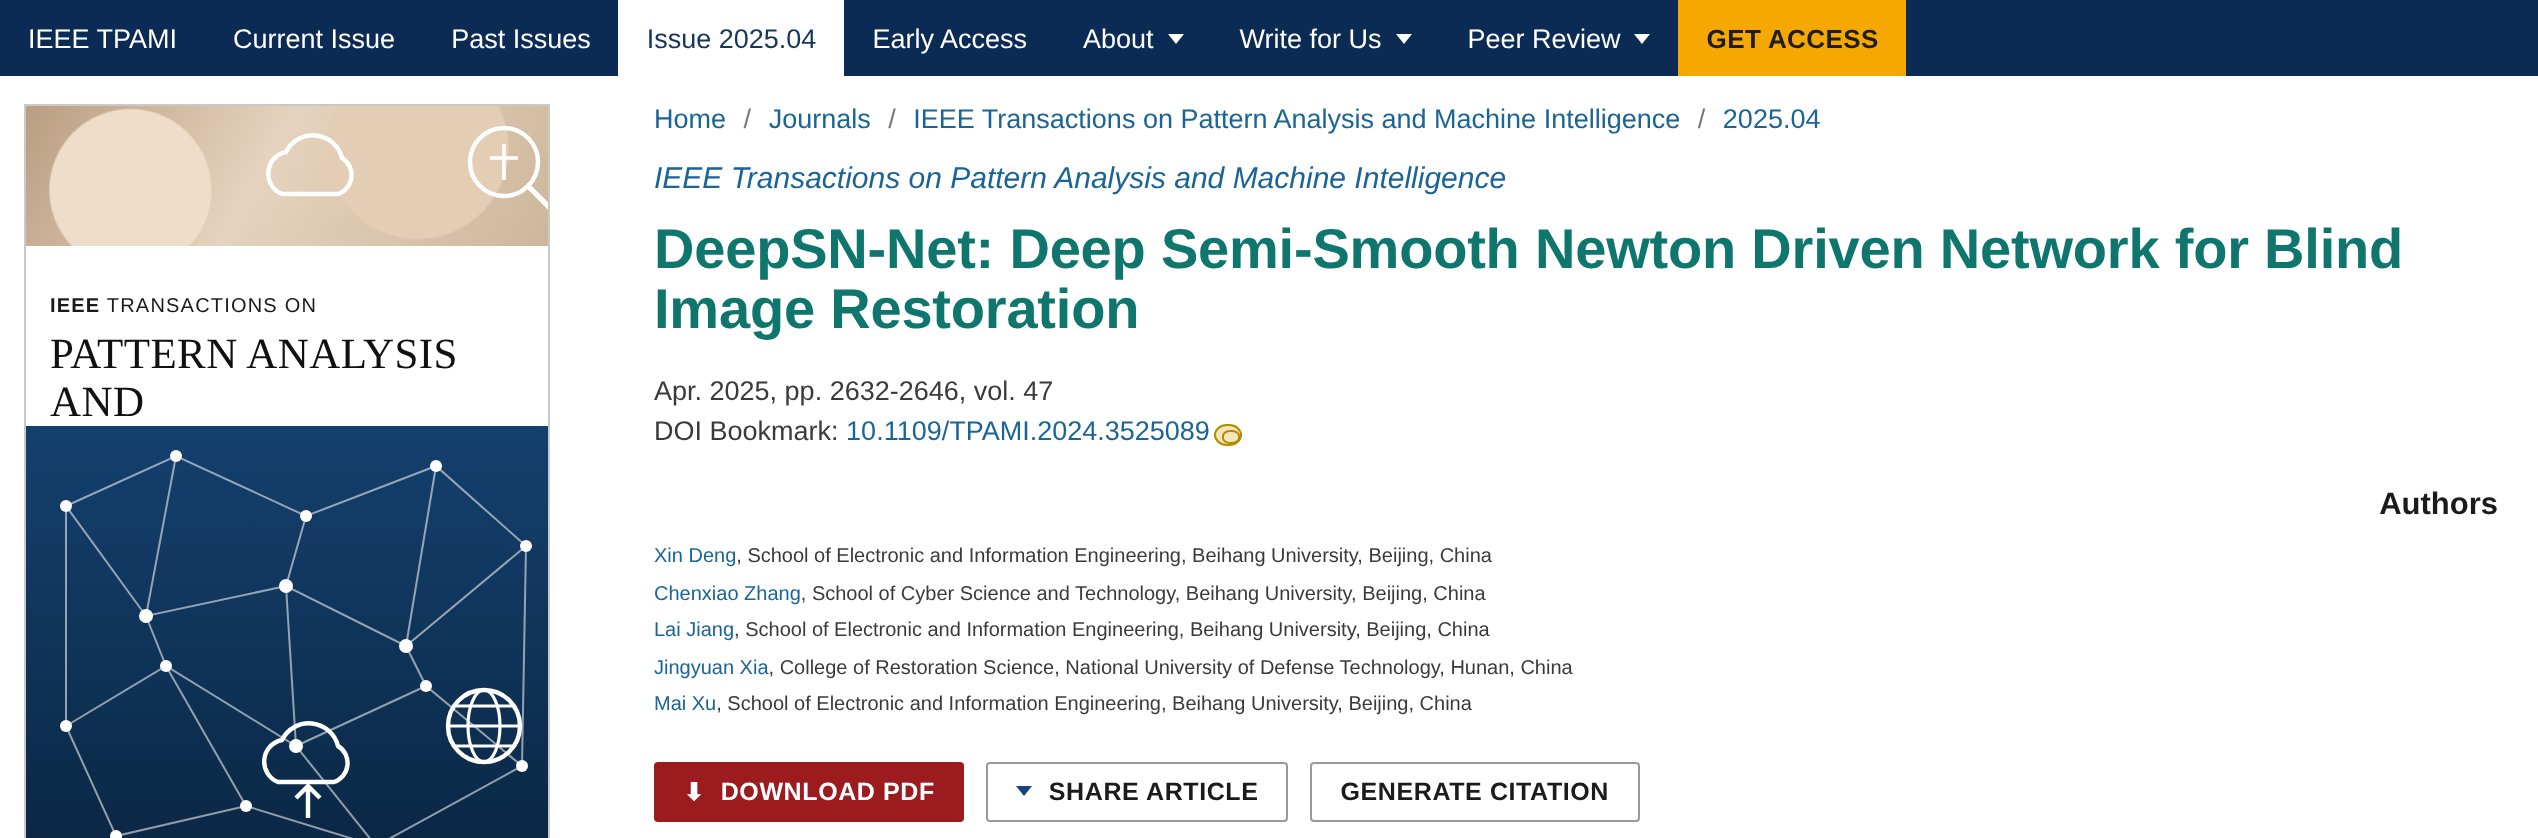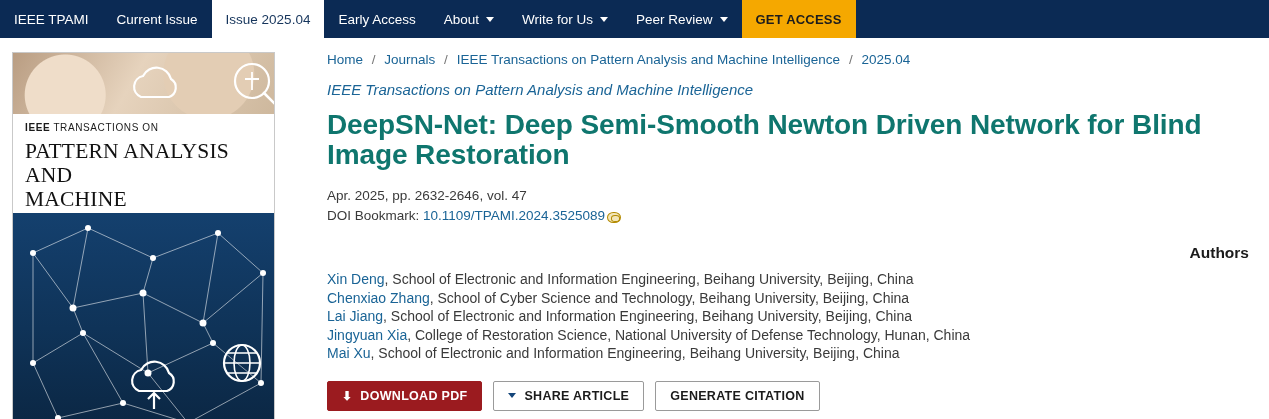--- a/index.html
+++ b/index.html
@@ -73,21 +73,21 @@
     position: absolute;
     top: 0; left: 0; right: 0;
     height: 70px;
     background:
       radial-gradient(circle at 20% 60%, #efddc9 0 40px, transparent 41px),
       radial-gradient(circle at 75% 30%, #e3cdb4 0 45px, transparent 46px),
       linear-gradient(120deg, #b99d82 0%, #e6d3bd 45%, #cdb79c 100%);
   }
   .cover-title {
     position: absolute;
-    top: 61px; left: 0; right: 0;
+    top: 87px; left: 0; right: 0;
     height: 88px;
     background: #ffffff;
     padding: 8px 10px 10px 12px;
   }
   .cover-title .ieee-line {
     font-size: 10px;
     letter-spacing: .6px;
     color: #1a1a1a;
     margin-bottom: 6px;
   }
@@ -165,21 +165,21 @@
   }
 
   h2.authors-head {
     font-size: 15.5px;
     font-weight: bold;
     color: #1b1b1b;
     margin: 18px 0 8px 0;
     text-align: right;
   }
   .author-row {
-    font-size: 14px;
+    font-size: 10px;
     color: #3a3a3a;
     line-height: 18.5px;
   }
   .author-row a { color: #1a6496; text-decoration: none; cursor: pointer; }
 
   .actions {
     margin-top: 18px;
     display: flex;
     align-items: center;
     gap: 11px;
@@ -222,20 +222,23 @@
 </style>
 </head>
 <body>
 
 <div class="navbar">
   <div class="nav-item">
     <span>IEEE TPAMI</span>
   </div>
   <div class="nav-item">
     <span>Current Issue</span>
+  </div>
+  <div class="nav-item">
+    <span>Past Issues</span>
   </div>
   <div class="nav-item active">
     <span>Issue 2025.04</span>
   </div>
   <div class="nav-item">
     <span>Early Access</span>
   </div>
   <div class="nav-item">
     <span>About</span>
     <span class="caret"></span>

